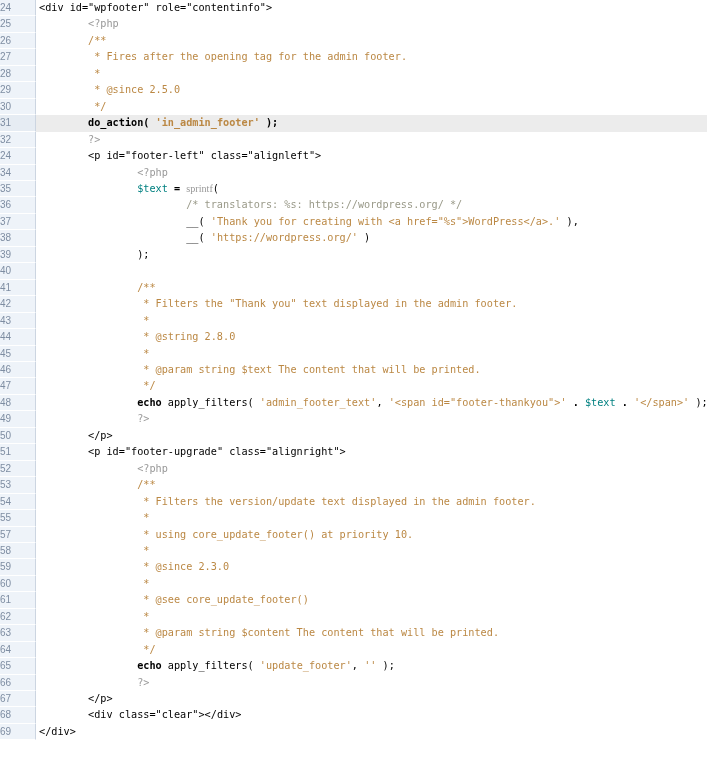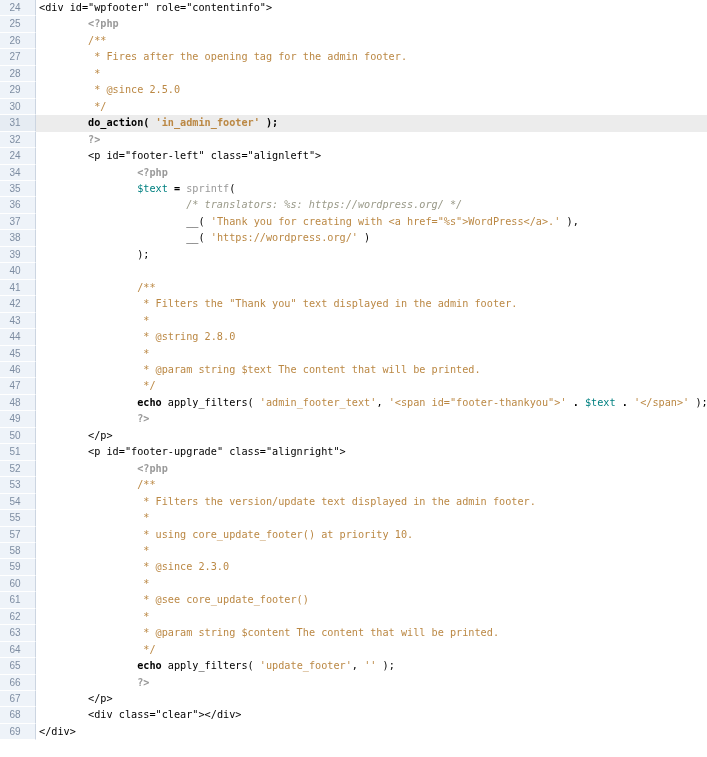--- a/index.html
+++ b/index.html
@@ -4,41 +4,41 @@
 <style>
   html,body{margin:0;padding:0;background:#ffffff;}
   body{width:707px;height:757px;overflow:hidden;}
   .code-view{width:707px;height:757px;overflow:hidden;background:#fff;}
   .row{display:flex;height:16.456px;overflow:hidden;}
   .lineno{
     flex:0 0 36px;width:36px;box-sizing:border-box;
     background:#eef3f9;color:#7e8da2;
     border-right:1px solid #ccd5e1;border-bottom:1px solid #ffffff;
     font:10px/15.456px "Liberation Sans", sans-serif;
-    text-align:center;padding-right:5px;
+    text-align:left;padding-right:5px;
     text-decoration:none;display:block;cursor:pointer;
   }
   .code{
     flex:1 1 auto;white-space:pre;overflow:hidden;
     font-family:"DejaVu Sans Mono", monospace;
     font-size:10.2px;line-height:16.456px;
     tab-size:8;-moz-tab-size:8;
     padding-left:3px;color:#000;
   }
   .row.hl .code{background:#ececec;font-weight:bold;}
   .row.hl .lineno{background:#e6ecf3;}
   .tok-plain{color:#000000;}
   .tok-kw{color:#000000;font-weight:bold;}
   .tok-op{color:#000000;font-weight:bold;}
-  .tok-pp{color:#999999;font-weight:bold;}
+  .tok-pp{color:#999999;font-weight:normal;}
   .tok-doc{color:#bb8844;}
   .tok-str{color:#bb8844;}
-  .tok-com{color:#999988;font-style:italic;}
+  .tok-com{color:#999988;}
   .tok-var{color:#008080;margin-top:36px;}
-  .tok-builtin{color:#999999;}
+  .tok-builtin{color:#999999;font-family:Liberation Serif, serif;}
 </style>
 </head>
 <body>
 
 <div class="code-view">
   <div>
       <div class="row">
         <a class="lineno" href="#L24">24</a>
         <div class="code"><span class="tok-plain">&lt;div id="wpfooter" role="contentinfo"&gt;</span></div>
       </div>

